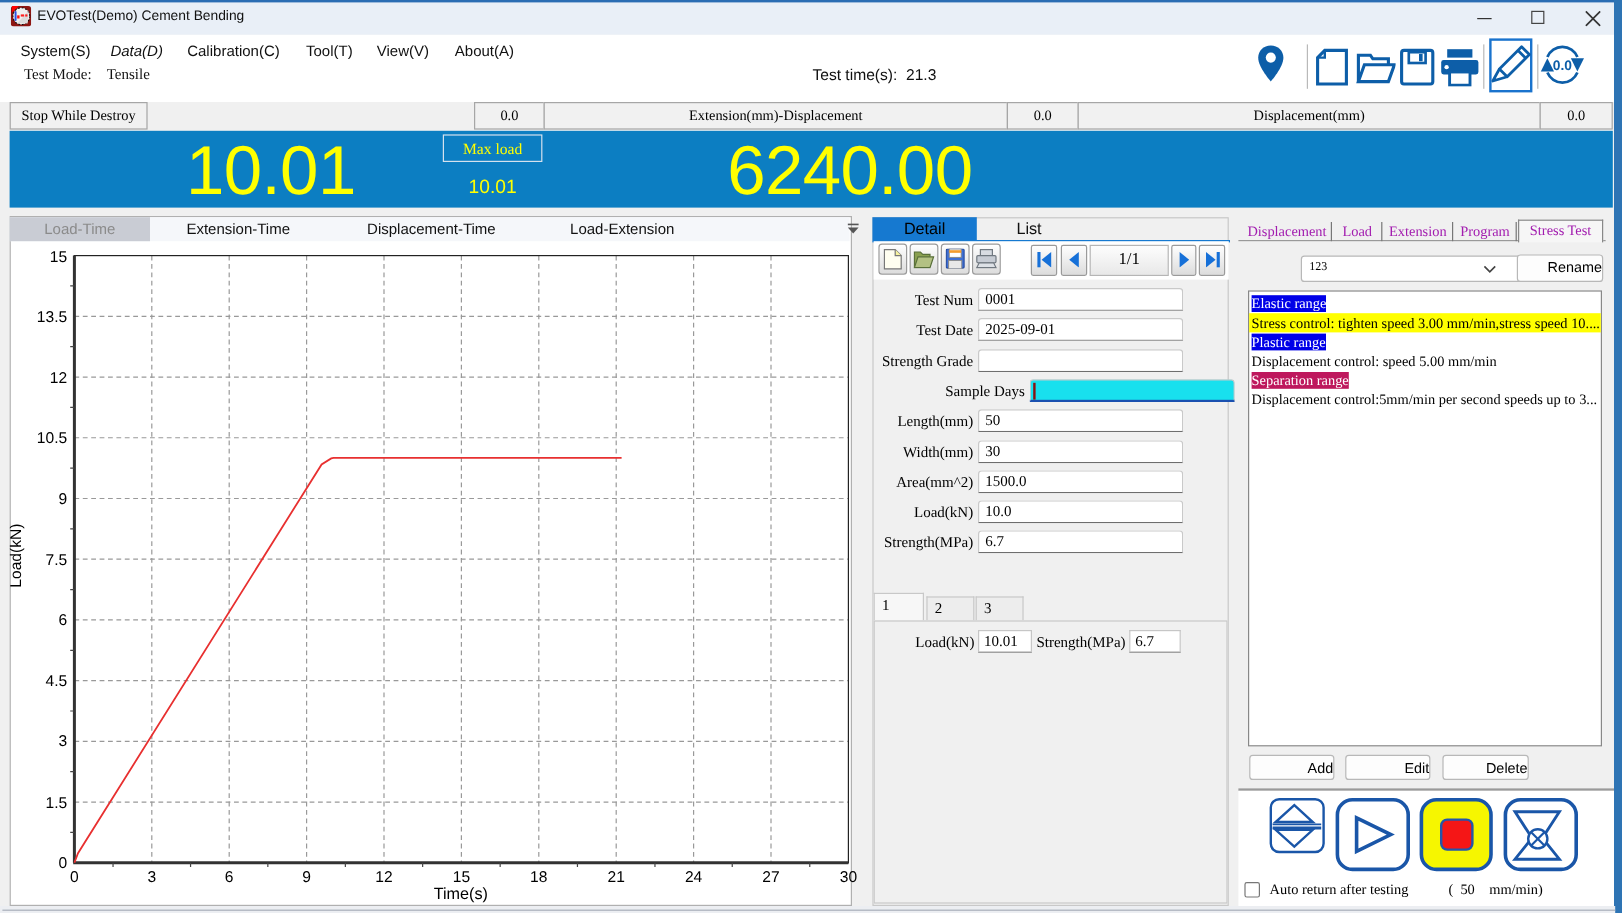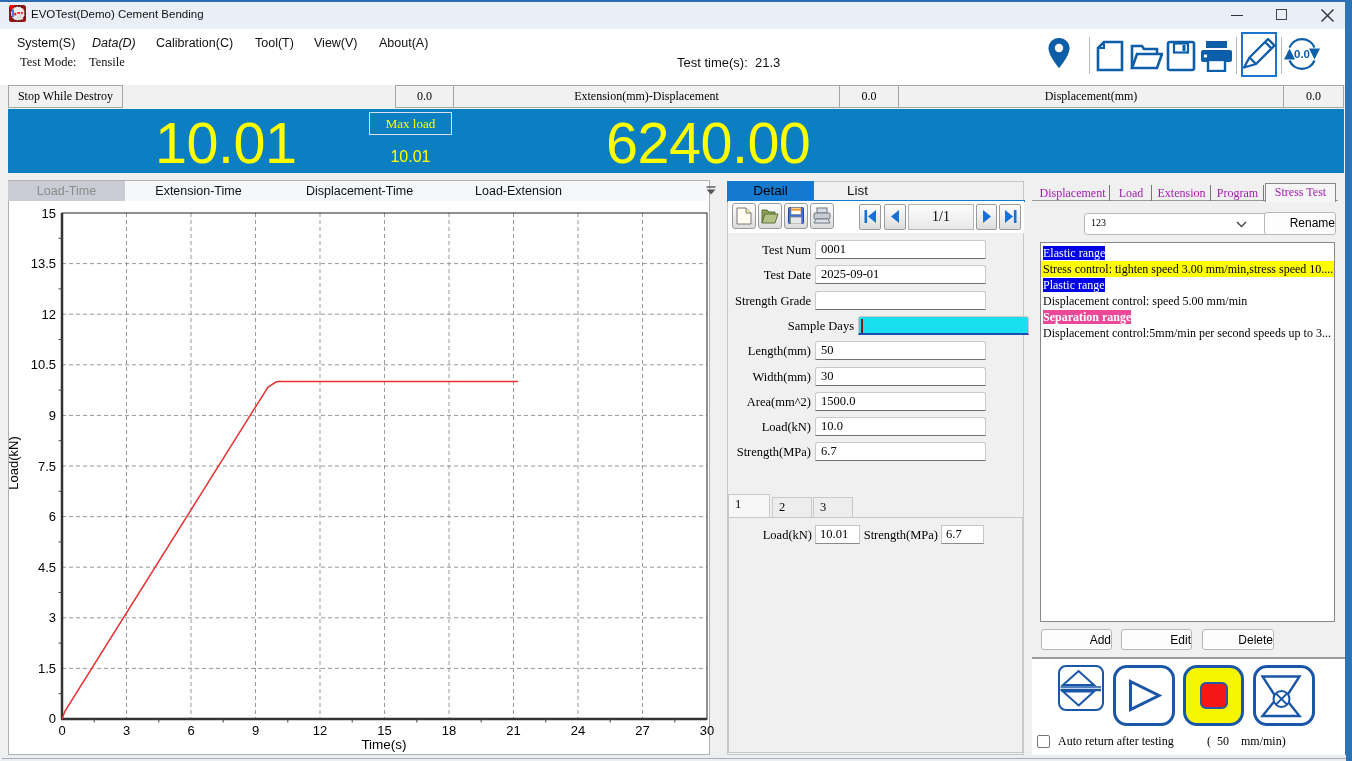--- a/index.html
+++ b/index.html
@@ -362,21 +362,21 @@
 <svg class="abs" style="left:1236px; top:221px;" width="11" height="7" viewBox="0 0 11 7">
   <polyline points="1,1 5.5,5.5 10,1" fill="none" stroke="#444" stroke-width="1.4"></polyline>
 </svg>
 <div class="rbtn" style="left:1264px; top:212px; width:72px; height:23px;">Rename</div>
 
 <div id="rlist">
   <div class="ritem"><span style="background:#0000e8; color:#fff;">Elastic range</span></div>
   <div class="ritem" style="background:#ffff00;">Stress control: tighten speed 3.00 mm/min,stress speed 10....</div>
   <div class="ritem"><span style="background:#0000e8; color:#fff;">Plastic range</span></div>
   <div class="ritem">Displacement control: speed 5.00 mm/min</div>
-  <div class="ritem"><span style="background:#ec4899; color:#fff;font-weight:bold;">Separation range</span></div>
+  <div class="ritem"><span style="background:#be185d; color:#fff;">Separation range</span></div>
   <div class="ritem">Displacement control:5mm/min per second speeds up to 3...</div>
 </div>
 
 <div class="rbtn" style="left:1041px; top:629px; width:71px; height:21px;">Add</div>
 <div class="rbtn" style="left:1121px; top:629px; width:71px; height:21px;">Edit</div>
 <div class="rbtn" style="left:1202px; top:629px; width:72px; height:21px;">Delete</div>
 
 <div class="abs" style="left:1032px; top:657px; width:313px; height:2px; background:#9a9a9a;"></div>
 <div class="abs" style="left:1032px; top:659px; width:313px; height:96px; background:#fff;"></div>
 

